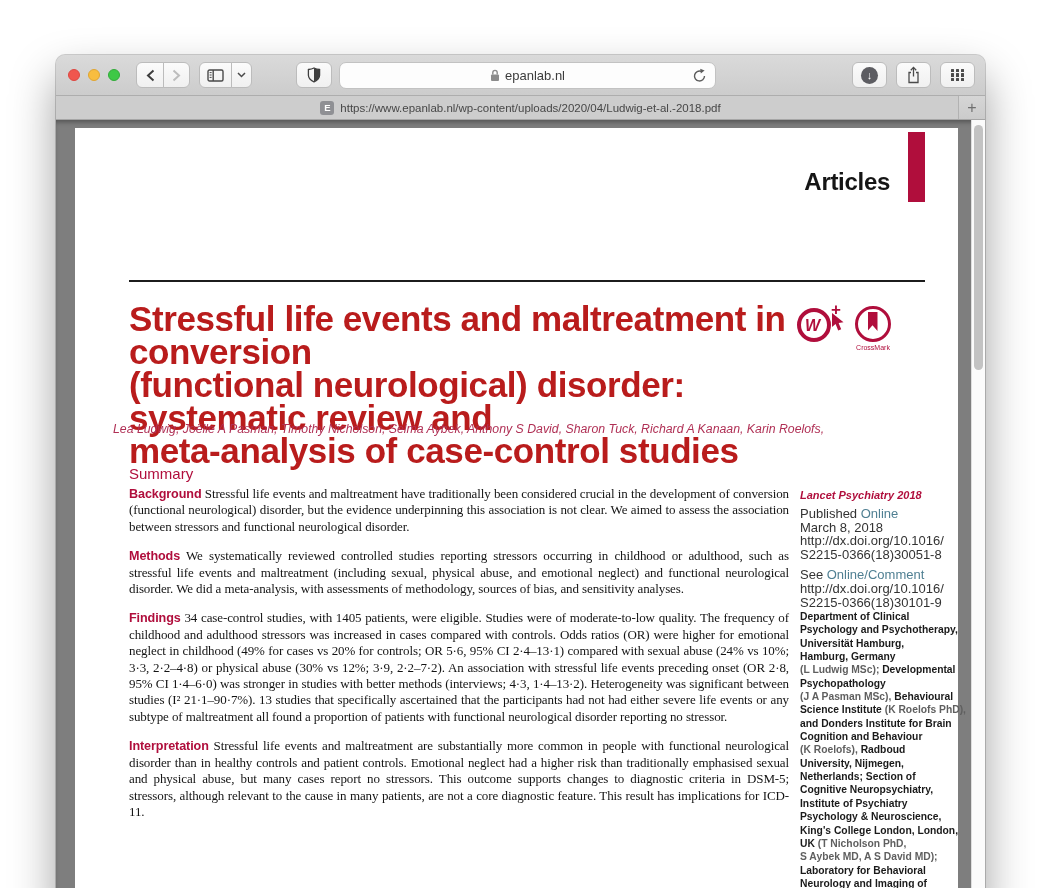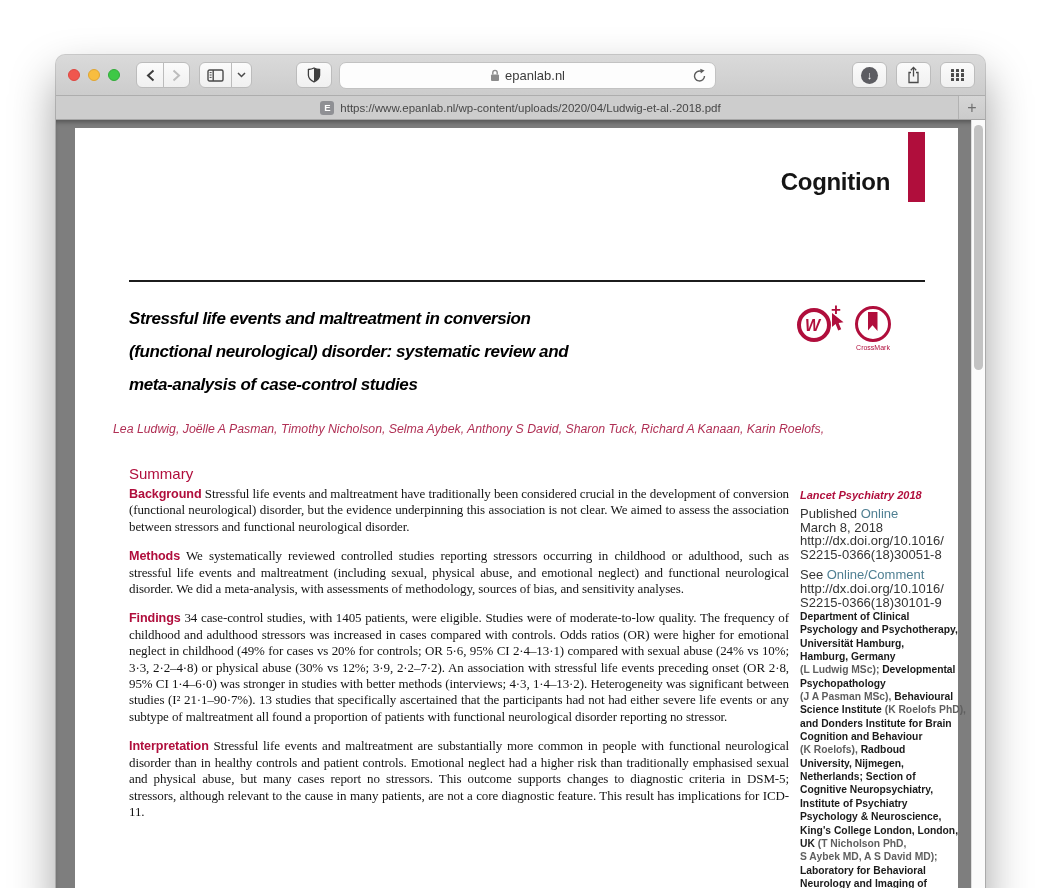--- a/index.html
+++ b/index.html
@@ -52,22 +52,22 @@
   
   .viewer { flex:1; position:relative; background:#7e7e7e; overflow:hidden;
     box-shadow:inset 0 4px 5px -2px rgba(0,0,0,.35); }
   .pdfpage { position:absolute; left:19px; top:8px; width:883px; height:930px; background:#fff; }
   .vscroll { position:absolute; right:0; top:0; bottom:0; width:14px; background:#fbfbfb; border-left:1px solid #dedede; }
   .vthumb { position:absolute; left:2px; width:9px; top:5px; height:245px; background:#c3c3c3; border-radius:5px; }
   .kickerbar { position:absolute; left:833px; top:4px; width:17px; height:70px; background:#b00e3c; }
   .kicker { position:absolute; right:68px; top:40px; font-size:24px; font-weight:bold; color:#151515; letter-spacing:-.3px; }
   .rule { position:absolute; left:54px; top:152px; width:796px; height:2px; background:#1c1c1c; }
 
-  .title { position:absolute; left:54px; top:174px; width:690px; font-size:17px; font-weight:bold;
-    color:#000000; line-height:33px; letter-spacing:-.4px;font-style:italic; }
+  .title { position:absolute; left:54px; top:174px; width:690px; font-size:35px; font-weight:bold;
+    color:#b91c1c; line-height:33px; letter-spacing:-.4px; }
   .authors { position:absolute; left:38px; top:293px; font-size:12.3px; font-style:italic; color:#b03055; line-height:16px; }
 
   .wlogo { position:absolute; left:722px; top:180px; width:34px; height:34px; border:4px solid #b00e3c;
     border-radius:50%; background:#fff; }
   .wlogo .w { position:absolute; left:4px; top:5px; font-size:16px; font-weight:bold; font-style:italic; color:#b00e3c; }
   .wplus { position:absolute; left:756px; top:172px; font-size:17px; font-weight:bold; color:#b00e3c; }
   .wcursor { position:absolute; left:755px; top:185px; }
   .crossmark { position:absolute; left:774px; top:178px; width:48px; text-align:center; }
   .cmcircle { width:36px; height:36px; border:3.5px solid #b00e3c; border-radius:50%; margin:0 auto; position:relative; background:#fff; }
   .cmbook { position:absolute; left:9.5px; top:3px; width:10px; height:19px; background:#b00e3c;
@@ -200,21 +200,21 @@
     <div class="tabbar">
       <span class="favicon">E</span>
       <span class="taburl">https://www.epanlab.nl/wp-content/uploads/2020/04/Ludwig-et-al.-2018.pdf</span>
       <span class="newtab">+</span>
     </div>
 
     <div class="viewer">
       <div class="pdfpage">
 
         <div class="kickerbar"></div>
-        <div class="kicker">Cognition</div>
+        <div class="kicker">Articles</div>
         <div class="rule"></div>
 
         <div class="title">
           <div>Stressful life events and maltreatment in conversion</div>
           <div>(functional neurological) disorder: systematic review and</div>
           <div>meta-analysis of case-control studies</div>
         </div>
 
         <div class="wlogo">
           <span class="w">W</span>

